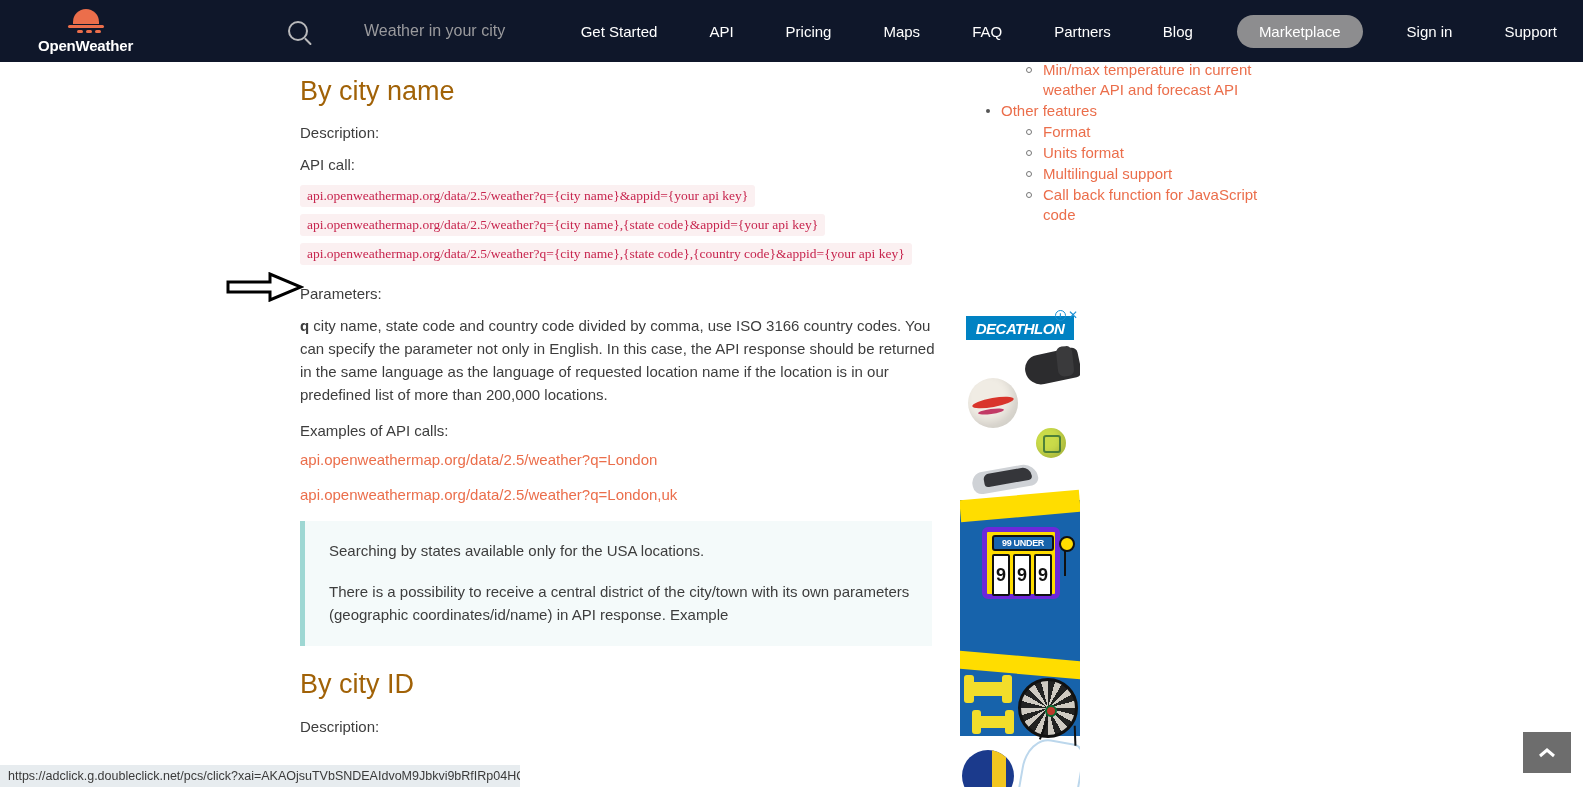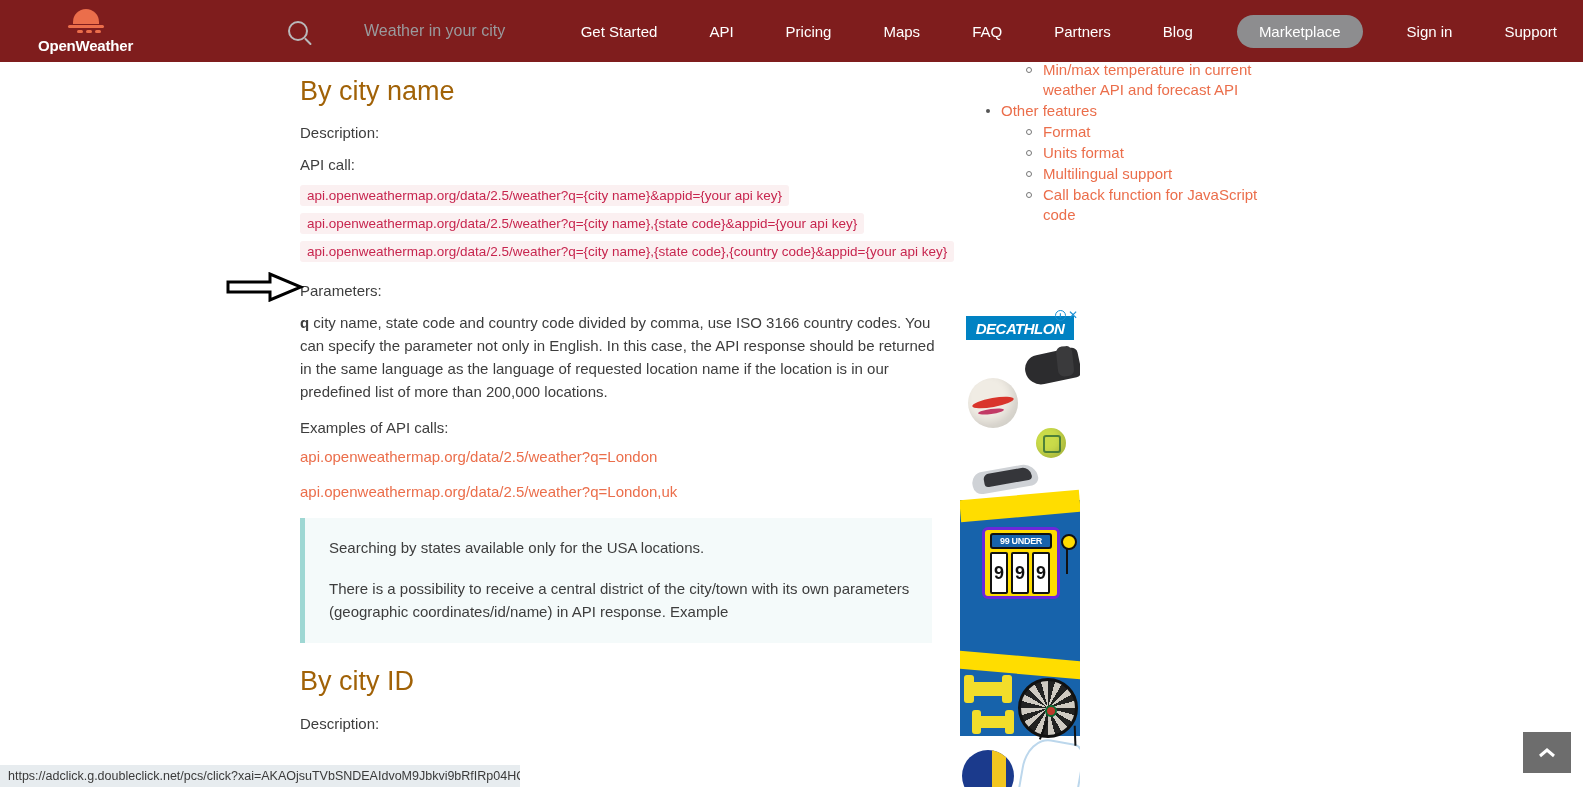--- a/index.html
+++ b/index.html
@@ -8,21 +8,21 @@
     overflow: hidden;
     background: #ffffff;
     font-family: "Liberation Sans", sans-serif;
   }
   body { position: relative; }
 
   
   .navbar {
     position: absolute; top: 0; left: 0;
     width: 1583px; height: 62px;
-    background: #7f1d1d;
+    background: #0f172a;
     display: flex; align-items: center;
     z-index: 40;
   }
   .logo-wrap {
     display: flex; flex-direction: column; align-items: center;
     margin-left: 38px; width: 96px;
   }
   .logo-mark { width: 42px; height: 26px; position: relative; }
   .logo-sun {
     position: absolute; left: 8px; top: 0;
@@ -85,21 +85,21 @@
     font-size: 15px; line-height: 23px; color: #3d3d3d;
     margin-bottom: 13px;
   }
   p.tight { margin-bottom: 9px; }
   .bold { font-weight: bold; }
 
   .code-line {
     display: inline-block;
     background: #fbf0f1;
     color: #c7254e;
-    font-family: Liberation Sans, sans-serif;
+    font-family: Liberation Serif, serif;
     font-size: 13.5px;
     padding: 3px 7px;
     border-radius: 3px;
     margin-bottom: 7px;
     white-space: nowrap;
   }
   .code-stack { margin-top: 2px; margin-bottom: 10px; }
 
   a.ex-link {
     display: block; color: #eb6e4b; font-size: 15px;
@@ -225,21 +225,21 @@
   .ad-yellowband {
     position: absolute; left: 0; top: 185px; width: 120px; height: 22px;
     background: #ffdd00; transform: rotate(-5deg);
   }
   .ad-yellowband2 {
     position: absolute; left: -6px; top: 346px; width: 132px; height: 18px;
     background: #ffdd00; transform: rotate(5deg);
   }
   .ad-slot {
     position: absolute; left: 22px; top: 217px; width: 78px; height: 72px;
-    background: #ffdd00; border: 3px solid #6d28d9; border-radius: 6px;
+    background: #ffdd00; border: 5px solid #6d28d9; border-radius: 6px;
   }
   .ad-slot-head {
     position: absolute; left: 5px; top: 3px; width: 62px; height: 16px;
     background: #1763ab; border: 2px solid #111; border-radius: 3px;
     color: #fff; font-size: 9px; font-weight: bold; text-align: center;
     line-height: 12px; letter-spacing: -0.3px;
   }
   .ad-reels {
     position: absolute; left: 5px; top: 22px; display: flex; gap: 3px;
   }

